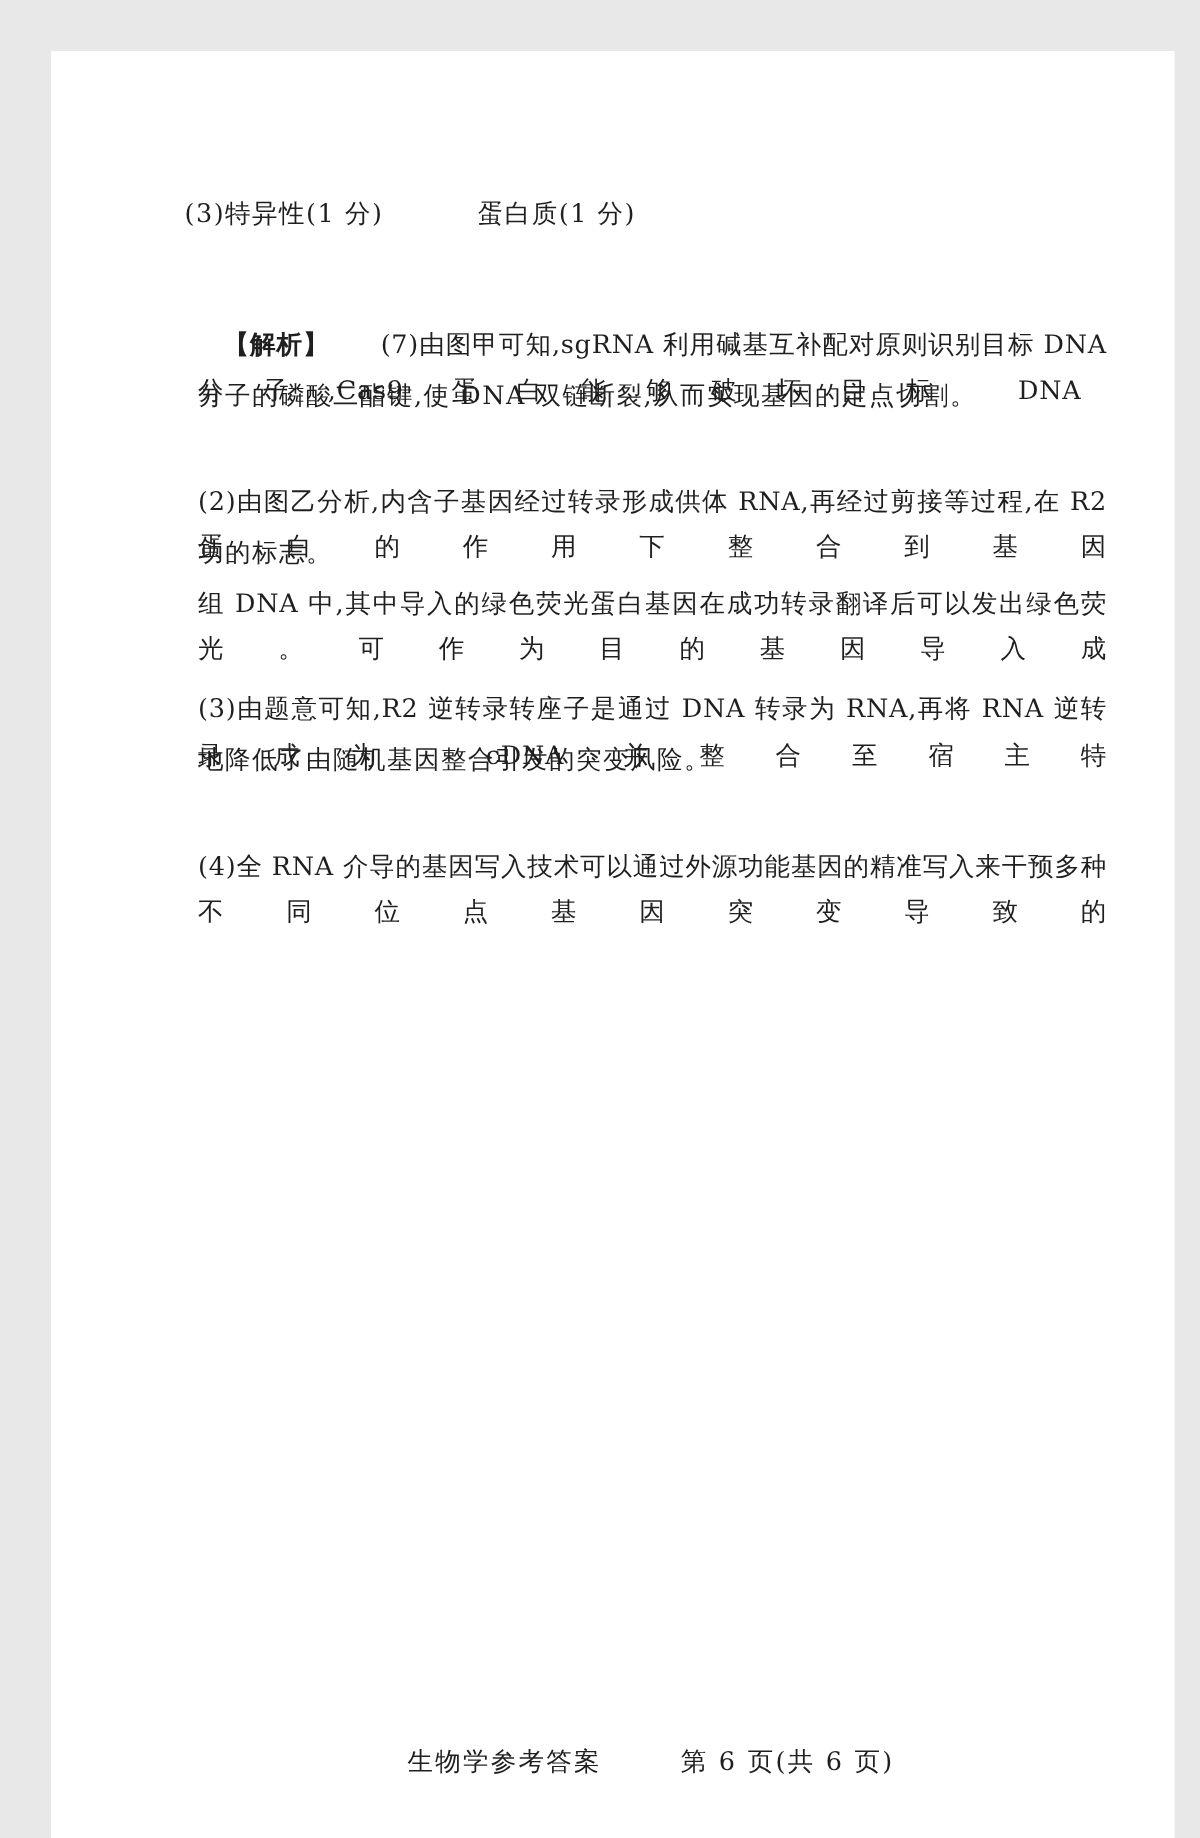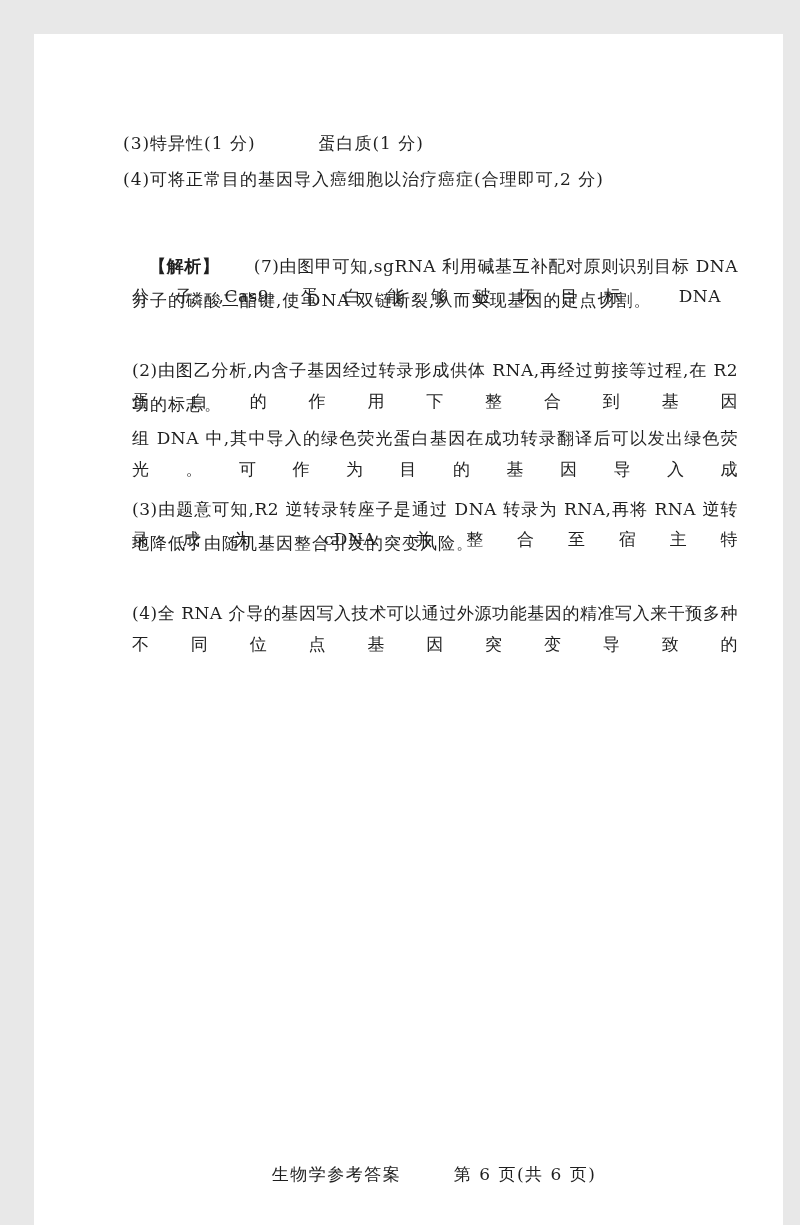--- a/index.html
+++ b/index.html
@@ -56,23 +56,20 @@
 </head>
 <body>
 
 <div class="page">
   <div class="content">
 
     <div class="answers">
       <div class="line">
         <span>(3)特异性(1 分)</span><span class="answer-gap">蛋白质(1 分)</span>
       </div>
-      <div class="line">
-        <span>(4)可将正常目的基因导入癌细胞以治疗癌症(合理即可,2 分)</span>
-      </div>
     </div>
 
     <div class="analysis">
 
       <div class="para">
         <div class="line fill">
           <span class="hei">【解析】</span><span>(7)由图甲可知,sgRNA 利用碱基互补配对原则识别目标 DNA 分子,Cas9 蛋白能够破坏目标 DNA</span>
         </div>
         <div class="line">分子的磷酸二酯键,使 DNA 双链断裂,从而实现基因的定点切割。</div>
       </div>

